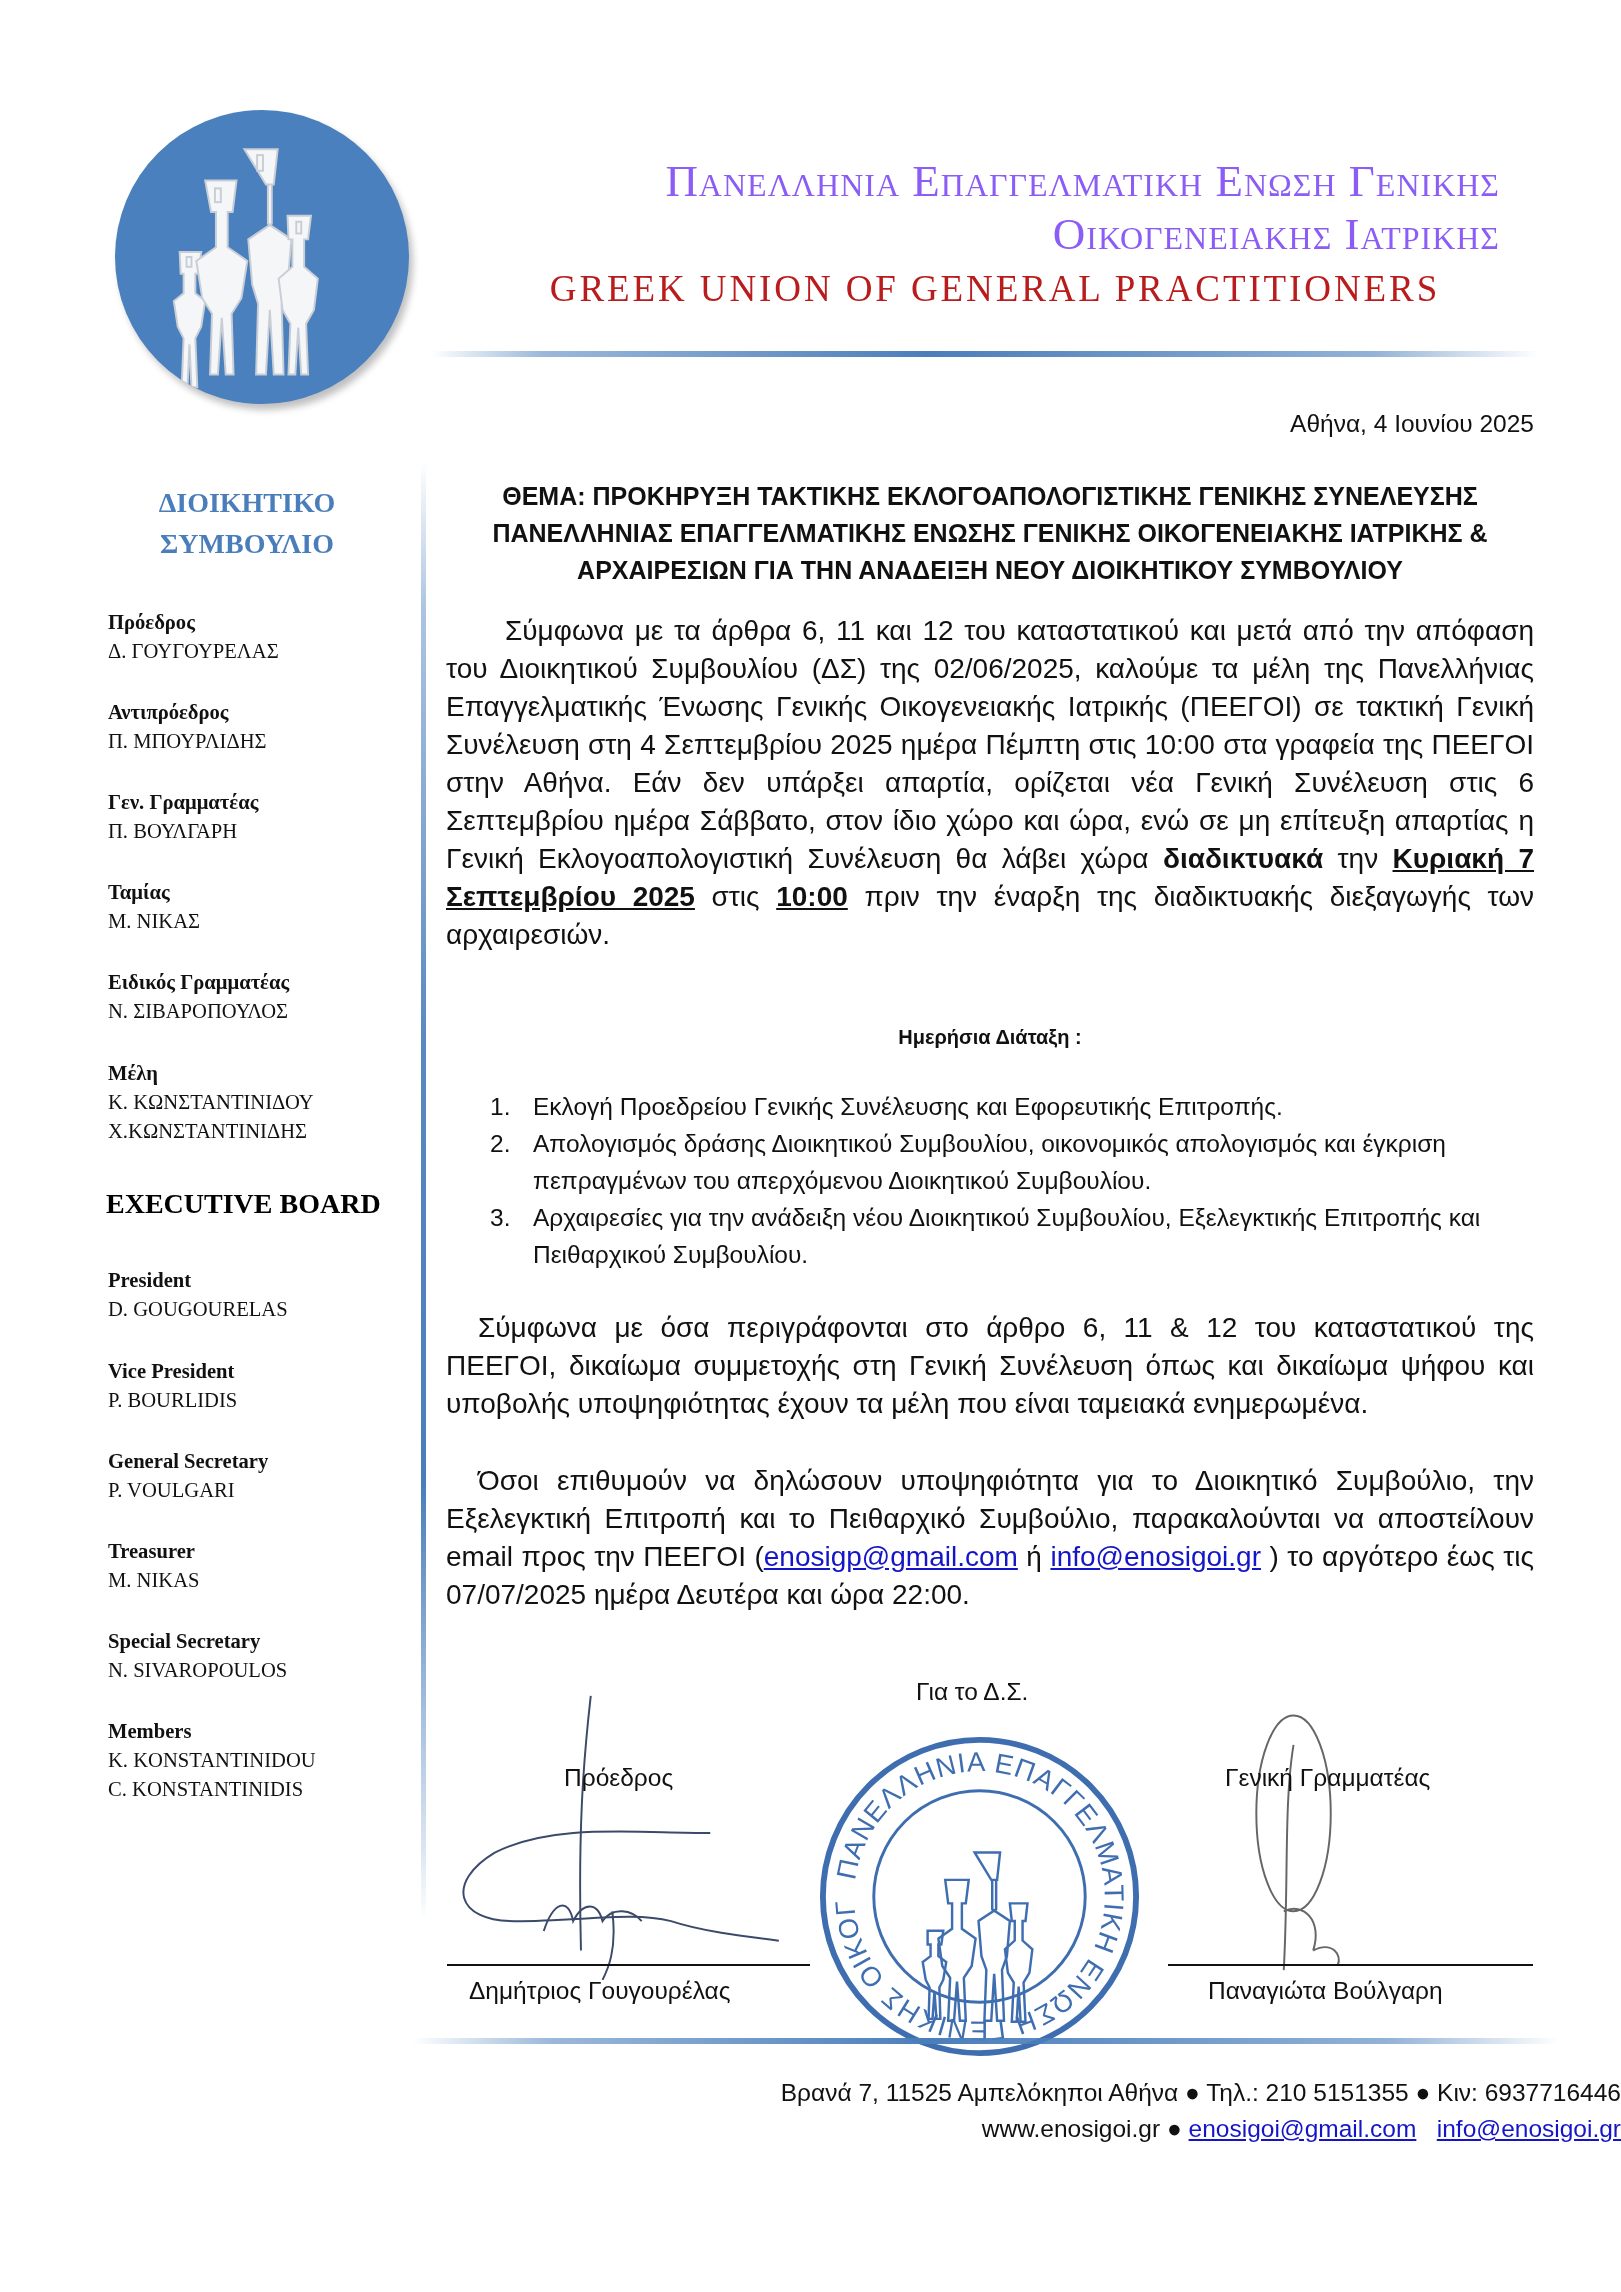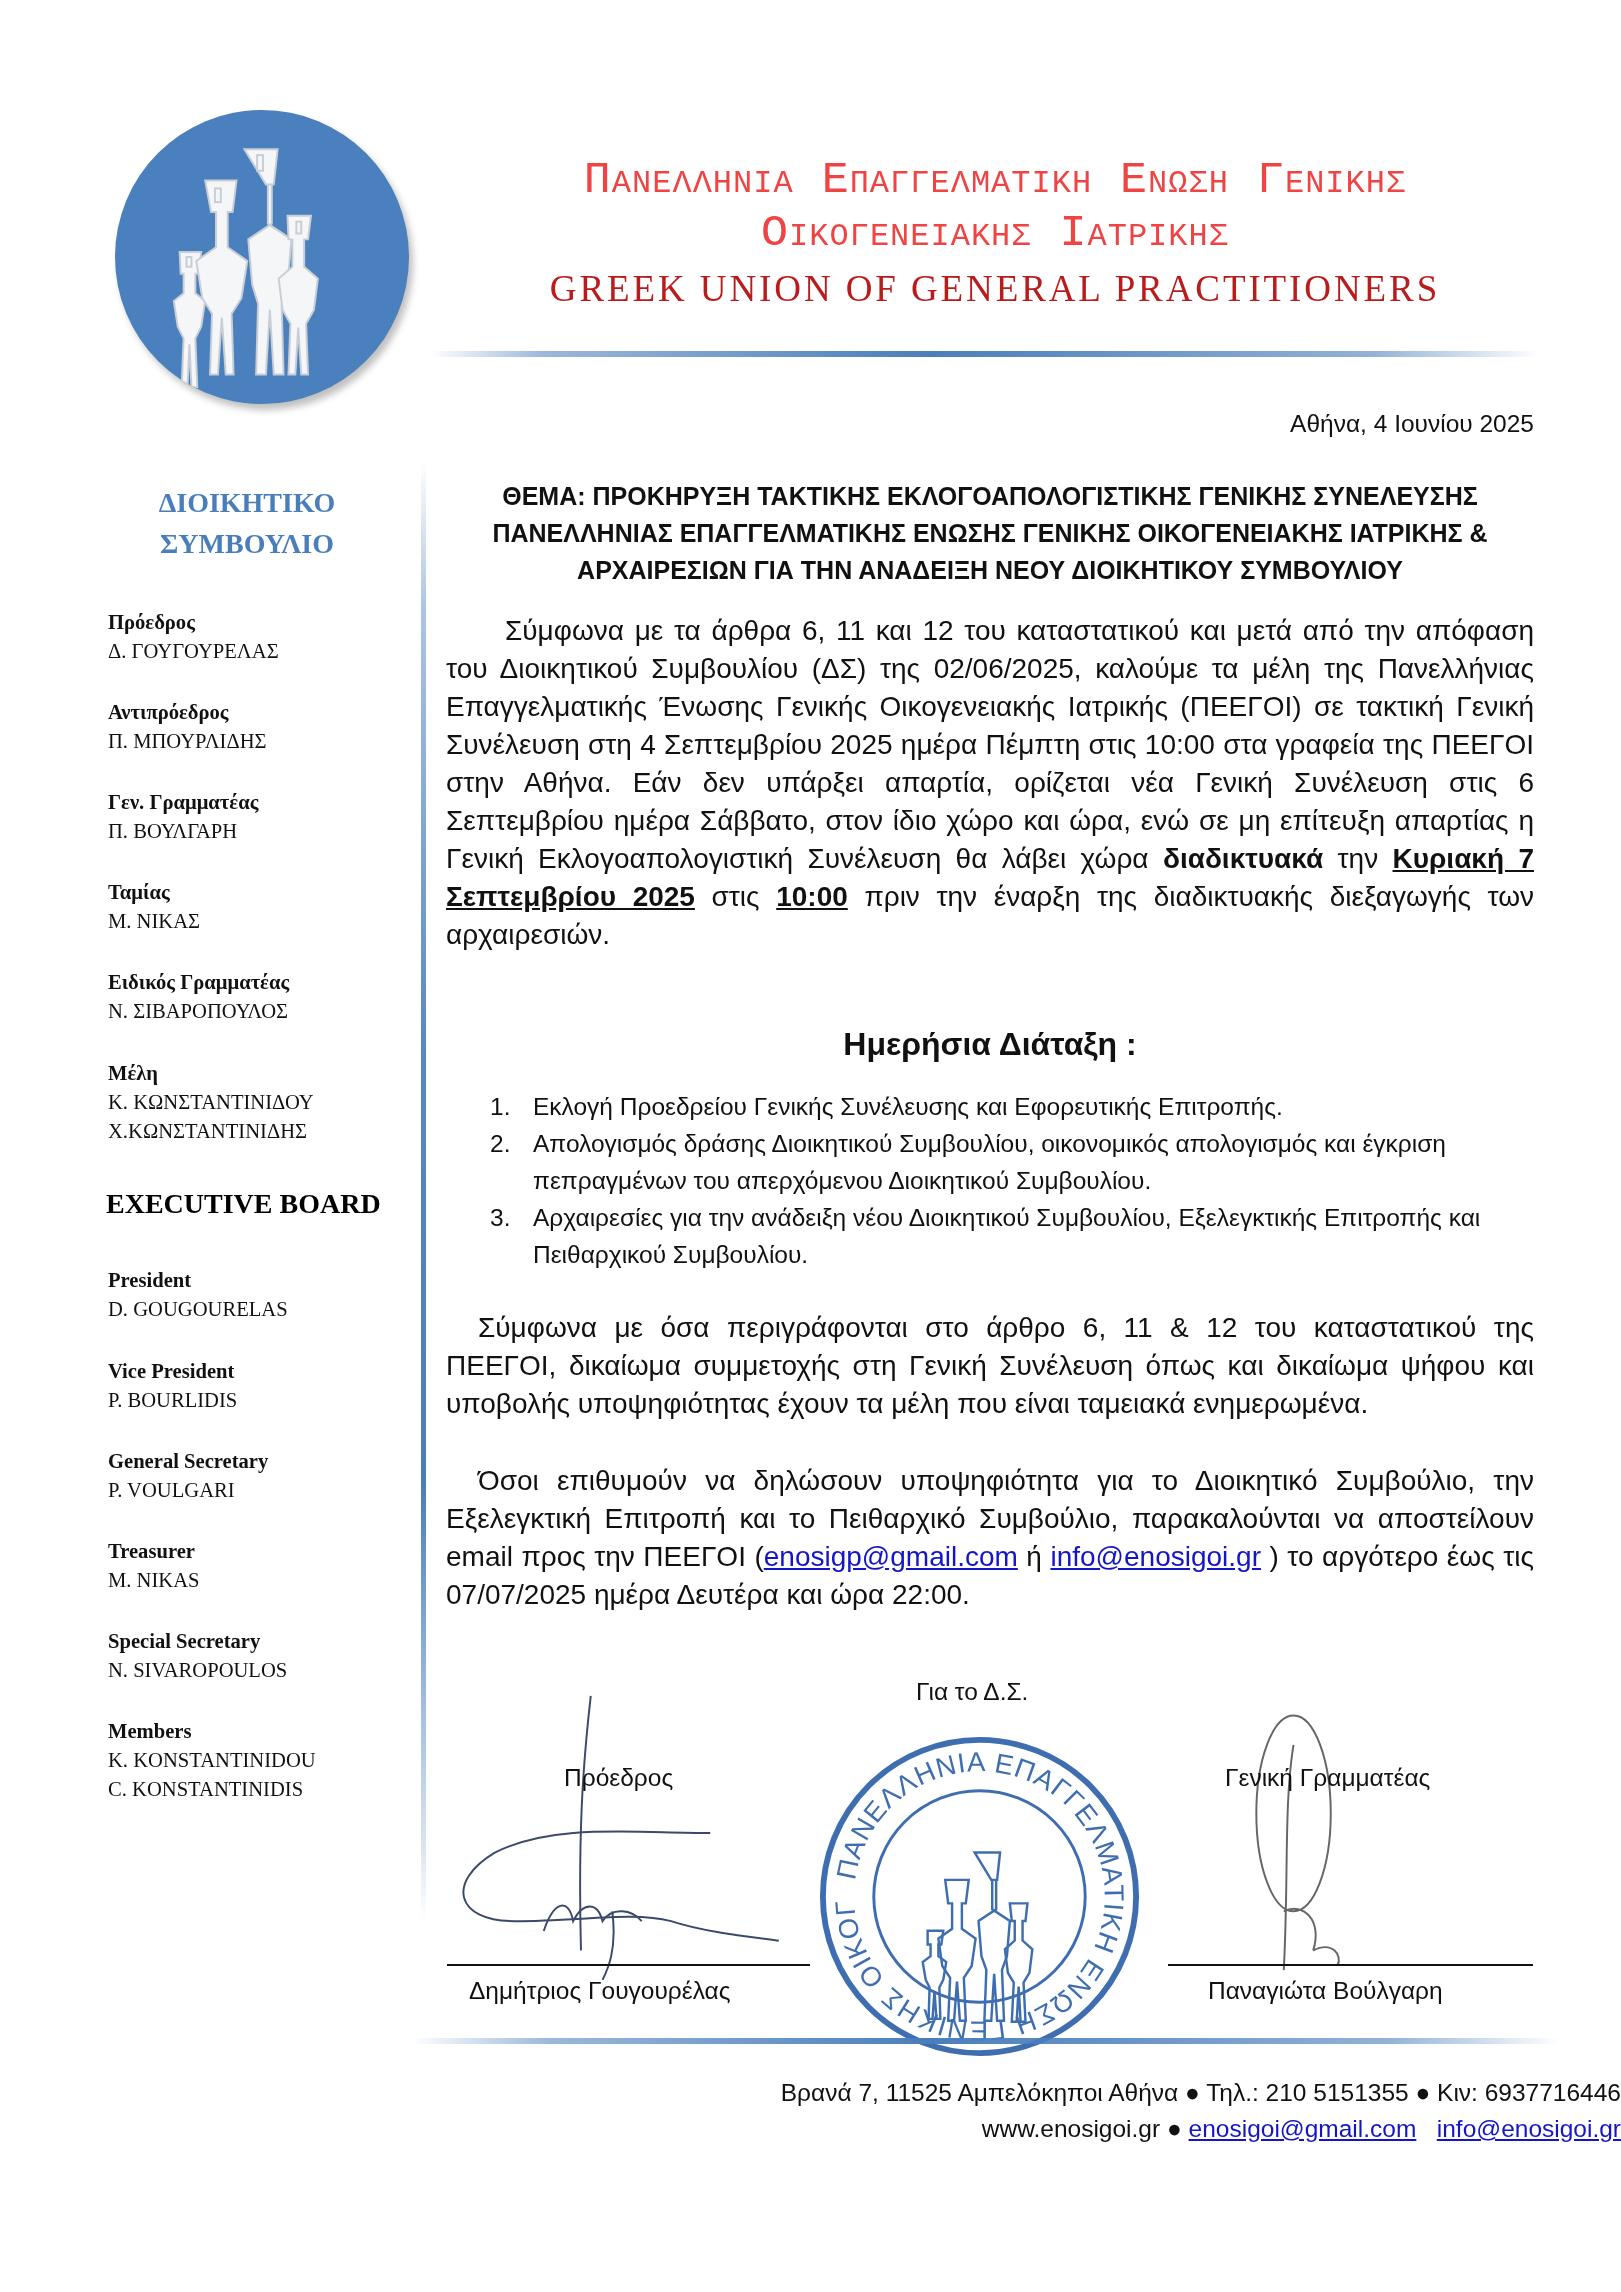--- a/index.html
+++ b/index.html
@@ -4,22 +4,22 @@
 <style>
   html, body { margin:0; padding:0; background:#ffffff; }
   body { width:1621px; height:2293px; position:relative; overflow:hidden;
          font-family:"Liberation Sans", "DejaVu Sans", sans-serif; color:#111; }
   .abs { position:absolute; }
   
   .logo { left:115px; top:110px; width:294px; height:294px; border-radius:50%;
           background:#4a80bd; box-shadow: 3.9px 5.9px 7.8px rgba(0,0,0,0.25); overflow:hidden; }
   .logo svg { width:100%; height:100%; }
   
-  .hdr1, .hdr2 { font-family:Liberation Mono, monospace; font-variant:small-caps;
-                 color:#ef4444; text-align:center; letter-spacing:1px; white-space:nowrap; }
+  .hdr1, .hdr2 { font-family:Liberation Serif, serif; font-variant:small-caps;
+                 color:#8b5cf6; text-align:right; letter-spacing:1px; white-space:nowrap; }
   .hdr1 { left:490px; width:1010px; top:155px; font-size:45px; }
   .hdr2 { left:490px; width:1010px; top:208px; font-size:45px; }
   .hdr3 { left:490px; width:1010px; top:267px; font-size:37px; color:#b91c1c; text-align:center;
           font-family:"Liberation Serif", "DejaVu Serif", serif; letter-spacing:2.9px; font-weight:normal; white-space:nowrap; }
   .hrule-top { left:431px; top:351px; width:1108px; height:5.9px;
                background:linear-gradient(to right, rgba(74,126,187,0) 0%, rgba(74,126,187,0.55) 10%, #4a7ebb 45%, rgba(74,126,187,0.6) 85%, rgba(74,126,187,0) 100%); }
   .vrule { left:421px; top:461px; width:4.9px; height:1460px;
            background:linear-gradient(to bottom, rgba(74,126,187,0) 0%, rgba(74,126,187,0.45) 10%, #5a88c2 40%, #4a7ebb 70%, rgba(74,126,187,0.2) 95%, rgba(74,126,187,0) 100%); }
   .hrule-bot { left:412px; top:2038px; width:1147px; height:5.9px;
                background:linear-gradient(to right, rgba(74,126,187,0) 0%, rgba(74,126,187,0.55) 12%, #4a7ebb 45%, rgba(74,126,187,0.6) 85%, rgba(74,126,187,0) 100%); }
@@ -31,21 +31,21 @@
   .sb-role { font-weight:bold; display:block; }
   .sb-name { display:block; }
   
   .date { right:87px; top:410px; font-size:24.5px; }
   .subject { left:446px; width:1088px; top:478px; text-align:center; font-weight:bold; font-size:25px; line-height:37px; }
   .para { left:446px; width:1088px; font-size:28px; line-height:38px; text-align:justify; }
   .para.indent { text-indent:59px; }
   .para.indent2 { text-indent:32px; }
   .b { font-weight:bold; }
   .bu { font-weight:bold; text-decoration:underline; }
-  .agenda-title { left:446px; width:1088px; top:1026px; text-align:center; font-weight:bold; font-size:32px; }
+  .agenda-title { left:446px; width:1088px; top:1026px; text-align:center; font-weight:bold; font-size:20px; }
   .agenda { left:490px; width:1039px; top:1088px; font-size:24.5px; line-height:37px; margin:0; padding:0; list-style:none; }
   .agenda li { position:relative; padding-left:43px; }
   .agenda li .num { position:absolute; left:0; top:0; }
   a.link { color:#1515c8; text-decoration:underline; }
   
   .sig-for { left:916px; top:1678px; font-size:24.5px; }
   .sig-role-l { left:564px; top:1764px; font-size:24.5px; }
   .sig-role-r { left:1225px; top:1764px; font-size:24.5px; }
   .sig-line-l { left:447px; top:1964px; width:363px; height:2px; background:#111; }
   .sig-line-r { left:1168px; top:1964px; width:365px; height:2px; background:#111; }

